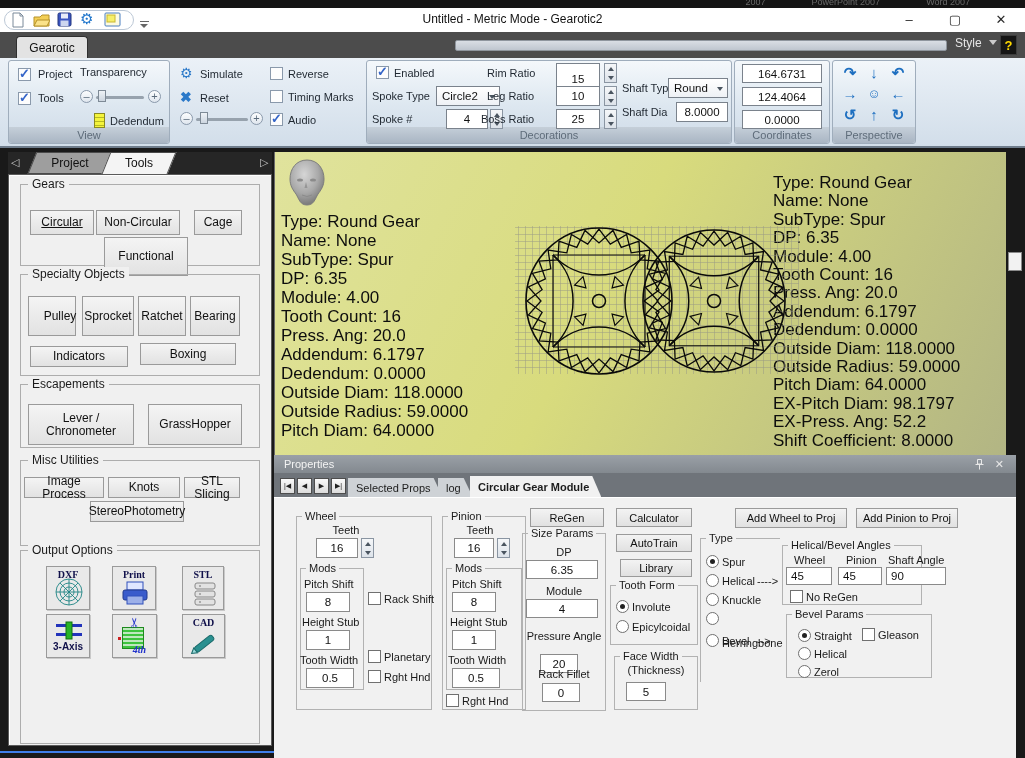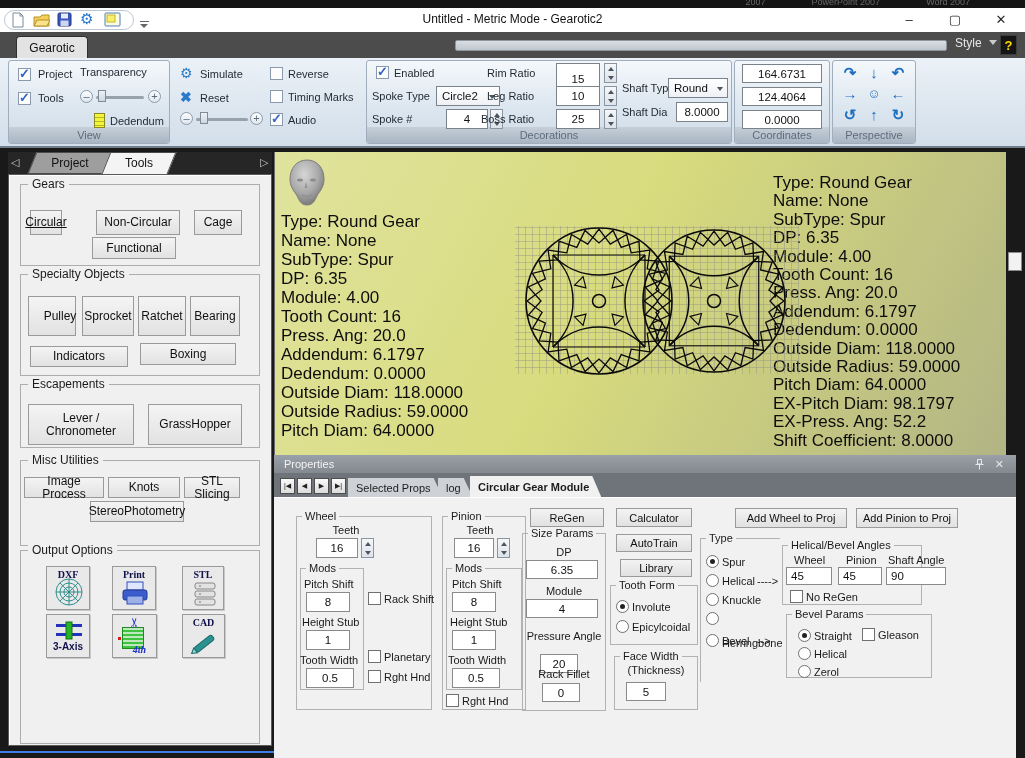--- a/index.html
+++ b/index.html
@@ -243,24 +243,24 @@
     <span style="color:#111;">Tools</span>
   </div>
   <div class="tab-scroll" style="left:252px;">▷</div>
 </div>
 
 <div class="abs sidepanel"></div>
 
 <div class="abs gbox" style="left:20px; top:184px; width:240px; height:82px;">
   <div class="gbox-legend">Gears</div>
 </div>
-<div class="abs sbtn" style="left:30px; top:210px; width:32px; height:25px;text-decoration:underline;">Circular</div>
+<div class="abs sbtn" style="left:30px; top:210px; width:64px; height:25px;text-decoration:underline;">Circular</div>
 <div class="abs sbtn" style="left:96px; top:210px; width:84px; height:25px;">Non-Circular</div>
 <div class="abs sbtn" style="left:194px; top:210px; width:48px; height:25px;">Cage</div>
-<div class="abs sbtn" style="left:92px; top:237px; width:84px; height:22px;">Functional</div>
+<div class="abs sbtn" style="left:104px; top:237px; width:84px; height:39px;">Functional</div>
 
 <div class="abs gbox" style="left:20px; top:274px; width:240px; height:102px;">
   <div class="gbox-legend">Specialty Objects</div>
 </div>
 <div class="abs sbtn" style="left:28px; top:296px; width:48px; height:40px;padding-left:16px;">Pulley</div>
 <div class="abs sbtn" style="left:82px; top:296px; width:52px; height:40px;">Sprocket</div>
 <div class="abs sbtn" style="left:138px; top:296px; width:48px; height:40px;">Ratchet</div>
 <div class="abs sbtn" style="left:190px; top:296px; width:50px; height:40px;">Bearing</div>
 <div class="abs sbtn" style="left:30px; top:346px; width:98px; height:21px;">Indicators</div>
 <div class="abs sbtn" style="left:140px; top:343px; width:96px; height:22px;">Boxing</div>

